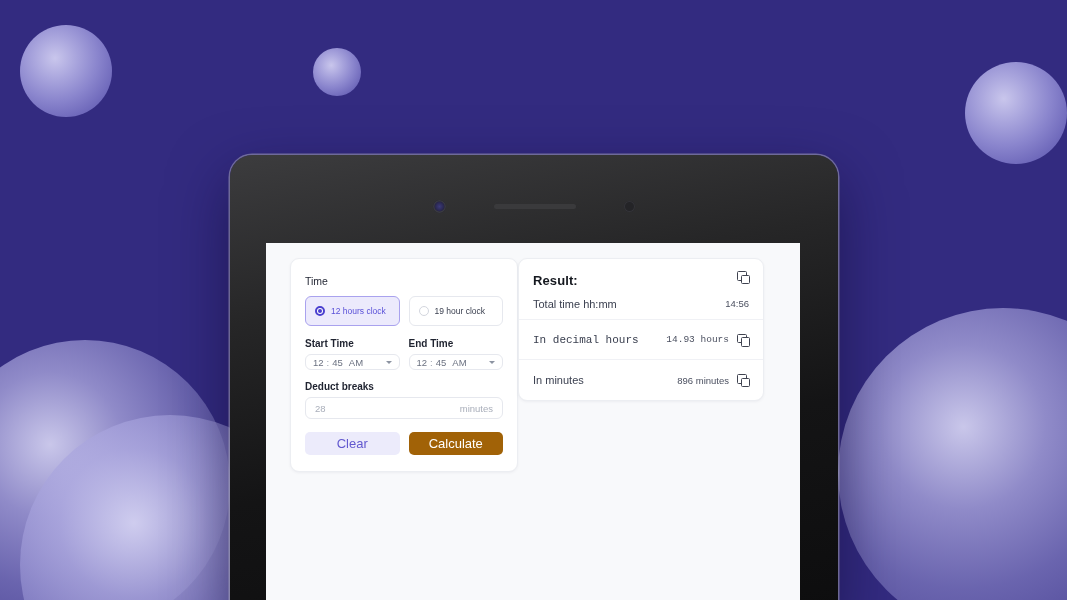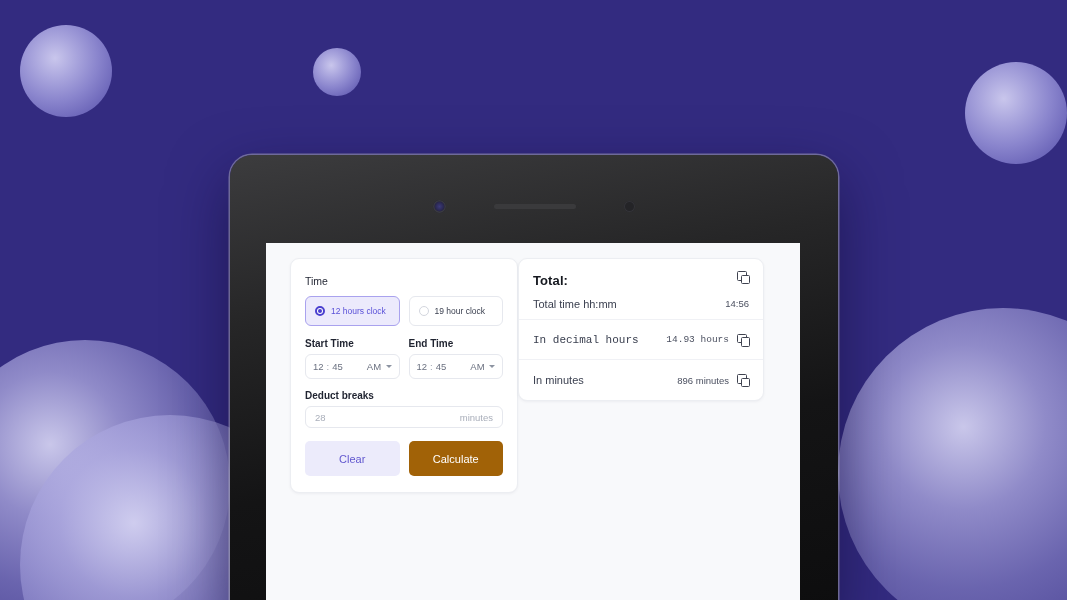--- a/index.html
+++ b/index.html
@@ -176,33 +176,33 @@
     font-size: 10px;
     font-weight: 700;
     color: #1f2330;
     margin-bottom: 5px;
   }
 
   .time-row { display: flex; gap: 9px; margin-bottom: 11px; }
   .time-col { flex: 1; }
 
   .time-input {
-    height: 25px;
+    height: 16px;
     border: 1px solid #e6e8ee;
     border-radius: 6px;
     background: #fff;
     display: flex;
     align-items: center;
     padding: 0 7px;
     gap: 3px;
     font-size: 9.5px;
     color: #6b7180;
   }
   .time-sep { color: #9aa0ad; }
-  .time-mer { margin-left: 21px; color: #6b7180; }
+  .time-mer { margin-left: 3px; color: #6b7180; }
   .caret {
     margin-left: auto;
     width: 0; height: 0;
     border-left: 3.2px solid transparent;
     border-right: 3.2px solid transparent;
     border-top: 3.6px solid #8c93a1;
   }
 
   .break-wrap { margin-bottom: 13px; }
   .break-input {
@@ -214,24 +214,24 @@
     align-items: center;
     padding: 0 9px;
     font-size: 9.5px;
   }
   .break-value { color: #a9aeba; }
   .break-suffix { margin-left: auto; color: #a9aeba; }
 
   .btn-row { display: flex; gap: 9px; }
   .btn {
     flex: 1;
-    height: 35px;
+    height: 23px;
     border: none;
     border-radius: 5px;
-    font-size: 11px;
+    font-size: 13px;
     font-family: "Liberation Sans", sans-serif;
     cursor: pointer;
     display: flex;
     align-items: center;
     justify-content: center;
   }
   .btn-clear { background: #ecebfb; color: #6258cf; }
   .btn-calc  { background: #a16207; color: #ffffff; }
 
   
@@ -370,21 +370,21 @@
           <div class="btn-row">
             <button class="btn btn-clear">Clear</button>
             <button class="btn btn-calc">Calculate</button>
           </div>
 
         </div>
 
         <div id="result-card" class="card">
 
           <div class="result-head">
-            <div class="result-title">Total:</div>
+            <div class="result-title">Result:</div>
             <div id="copy-title" class="copy-icon"></div>
           </div>
 
           <div id="row-total" class="result-row">
             <span class="rlabel">Total time hh:mm</span>
             <span class="rvalue">14:56</span>
           </div>
 
           <div id="row-dec" class="result-row">
             <span class="rlabel">In decimal hours</span>

